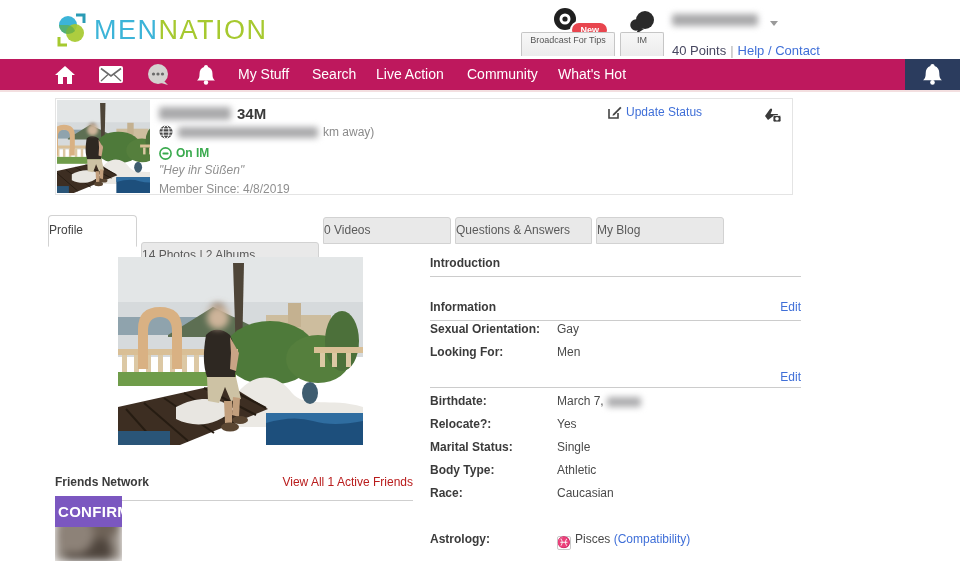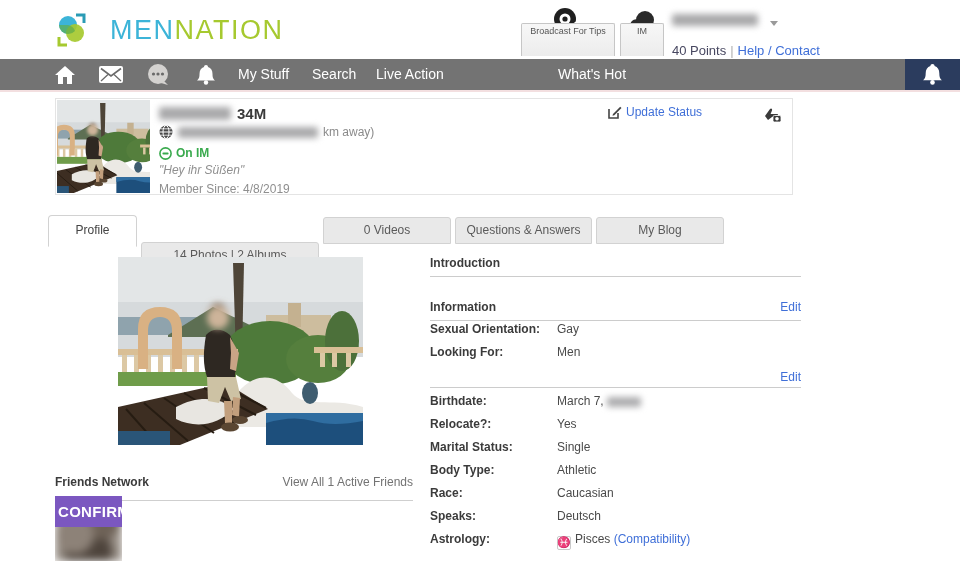--- a/index.html
+++ b/index.html
@@ -6,74 +6,74 @@
   html,body { width:960px; height:561px; }
   body {
     font-family:"Liberation Sans", sans-serif;
     background:#fff; position:relative; overflow:hidden;
     color:#3b3b3b;
   }
   .abs { position:absolute; }
 
   
   .header { position:absolute; top:0; left:0; width:960px; height:59px; background:#fff; }
-  .logo { position:absolute; left:54px; top:11px; display:flex; align-items:center; gap:20px; cursor:pointer; }
+  .logo { position:absolute; left:54px; top:11px; display:flex; align-items:center; gap:4px; cursor:pointer; }
   .logo-word { font-size:27px; letter-spacing:1.5px; font-weight:400; }
   .logo-men { color:#3cb4d8; }
   .logo-nation { color:#a6c92f; }
 
   .top-btn { position:absolute; text-align:center; cursor:pointer; }
   .top-btn .tab-label {
-    position:absolute; left:0; right:0; bottom:0; height:33px;
+    position:absolute; left:0; right:0; bottom:0; height:24px;
     border:1px solid #c6c6c6; border-bottom:none; background:linear-gradient(#f7f7f7,#ececec);
     font-size:9px; color:#555; line-height:14px; border-radius:2px 2px 0 0; white-space:nowrap;
   }
   .badge-new {
     position:absolute; right:6px; top:17px; background:#e8454e; color:#fff;
     font-size:9px; font-weight:bold; padding:2px 8px; border-radius:9px; border:2px solid #fff;
   }
   .user-blur { background:#a9a9ab; border-radius:2px; filter:blur(3px); display:inline-block; }
   .caret-down { width:0; height:0; border-left:4px solid transparent; border-right:4px solid transparent; border-top:5px solid #9a9a9a; display:inline-block; }
   .points-row { position:absolute; left:672px; top:43px; font-size:13px; white-space:nowrap; }
   .points-link { color:#474760; cursor:pointer; }
   .points-sep { color:#b0b0b0; padding:0 4px; }
   .help-link { color:#3f6fd8; cursor:pointer; }
 
   
-  .nav { position:absolute; top:59px; left:0; width:960px; height:31px; background:#737373; }
+  .nav { position:absolute; top:59px; left:0; width:960px; height:31px; background:#be185d; }
   .nav::after { content:""; position:absolute; left:0; right:0; top:31px; height:2px; background:#f3dfe0; }
   .nav-icon { position:absolute; top:0; height:31px; display:flex; align-items:center; justify-content:center; width:26px; cursor:pointer; }
   .nav-link { position:absolute; top:0; height:31px; line-height:31px; color:#fff; font-size:14px; cursor:pointer; white-space:nowrap; }
   .bell-box { position:absolute; right:0; top:0; width:55px; height:31px; background:#2b3c5e; display:flex; align-items:center; justify-content:center; cursor:pointer; }
 
   
   .pcard { position:absolute; left:55px; top:98px; width:738px; height:97px; border:1px solid #e4e4e4; background:#fff; }
   .pthumb { position:absolute; left:0; top:0; width:93px; height:93px; margin:1px; overflow:hidden; cursor:pointer; }
   .pname-row { position:absolute; left:103px; top:6px; display:flex; align-items:center; gap:6px; }
   .age-gender { font-size:15px; font-weight:bold; color:#3a3a3a; }
   .loc-row { position:absolute; left:103px; top:26px; display:flex; align-items:center; gap:5px; font-size:12px; color:#8a8a8a; }
   .onim-row { position:absolute; left:103px; top:47px; display:flex; align-items:center; gap:4px; font-size:12px; font-weight:bold; color:#3aaa4e; }
   .quote-row { position:absolute; left:103px; top:64px; font-size:12px; font-style:italic; color:#8f8f8f; }
   .member-row { position:absolute; left:103px; top:83px; font-size:12px; color:#8f8f8f; }
   .update-status { position:absolute; left:552px; top:6px; display:flex; align-items:center; gap:4px; font-size:12px; color:#3f6fd8; cursor:pointer; }
   .hand-ico { position:absolute; right:10px; top:7px; cursor:pointer; }
 
   
   .tabs { position:absolute; left:48px; top:215px; height:32px; }
   .tab { position:absolute; top:2px; height:27px; background:#e9e9e9; border:1px solid #d2d2d2;
-         border-radius:3px 3px 0 0; font-size:12px; color:#5a5a5a; text-align:center; line-height:25px; cursor:pointer; white-space:nowrap; }
+         border-radius:3px 3px 0 0; font-size:12px; color:#5a5a5a; text-align:left; line-height:25px; cursor:pointer; white-space:nowrap; }
   .tab.active { top:0; height:32px; background:#fff; border-bottom:1px solid #fff; line-height:28px; color:#444; border-radius:4px 4px 0 0; }
 
   
   .main-photo { position:absolute; left:118px; top:257px; width:245px; height:188px; overflow:hidden; cursor:pointer; }
 
   .friends { position:absolute; left:55px; top:475px; width:358px; }
   .friends-head { display:flex; justify-content:space-between; align-items:baseline; border-bottom:1px solid #cfcfcf; padding-bottom:11px; }
   .friends-title { font-size:12px; font-weight:bold; color:#3b3b3b; }
-  .friends-link { font-size:12px; color:#737373; cursor:pointer; }
+  .friends-link { font-size:12px; color:#b91c1c; cursor:pointer; }
   .friend-thumb { position:absolute; left:0; top:21px; width:67px; height:65px; overflow:hidden; cursor:pointer; }
   .confirmed { position:relative; z-index:2; background:#7b57c0; color:#fff; font-size:15px; font-weight:bold; letter-spacing:.3px; padding:7px 3px; }
   .friend-img { position:absolute; inset:0; background:
       radial-gradient(circle at 30% 60%, #8d8278 0 30%, transparent 32%),
       radial-gradient(circle at 70% 40%, #6e6257 0 28%, transparent 30%),
       radial-gradient(circle at 50% 85%, #4e443c 0 35%, transparent 37%),
       linear-gradient(#b6aea6,#8e857c);
       filter:blur(4px); }
 
   
@@ -226,20 +226,21 @@
   </div>
   <div class="nav-icon" style="left:193px;">
     <svg width="18" height="20" viewBox="0 0 18 20">
       <path d="M9,0 C10.2,0 11,0.9 11,2 C14,3 15.5,5.5 15.5,9 C15.5,13 16.5,14 18,15.5 H0 C1.5,14 2.5,13 2.5,9 C2.5,5.5 4,3 7,2 C7,0.9 7.8,0 9,0 Z" fill="#fff"></path>
       <circle cx="9" cy="17.5" r="2.2" fill="#fff"></circle>
     </svg>
   </div>
   <span class="nav-link" style="left:238px;">My Stuff</span>
   <span class="nav-link" style="left:312px;">Search</span>
   <span class="nav-link" style="left:376px;">Live Action</span>
+  <span class="nav-link" style="left:467px;">Community</span>
   <span class="nav-link" style="left:558px;">What's Hot</span>
   <div class="bell-box">
     <svg width="19" height="21" viewBox="0 0 18 20">
       <path d="M9,0 C10.2,0 11,0.9 11,2 C14,3 15.5,5.5 15.5,9 C15.5,13 16.5,14 18,15.5 H0 C1.5,14 2.5,13 2.5,9 C2.5,5.5 4,3 7,2 C7,0.9 7.8,0 9,0 Z" fill="#fff"></path>
       <circle cx="9" cy="17.5" r="2.2" fill="#fff"></circle>
     </svg>
   </div>
 </div>
 
 <div class="pcard">
@@ -350,24 +351,20 @@
       <span class="val">Single</span>
   </div>
   <div class="irow" style="top:236px;">
     <span class="lbl">Race:</span>
       <span class="val">Caucasian</span>
   </div>
   <div class="irow" style="top:213px;">
     <span class="lbl">Body Type:</span>
       <span class="val">Athletic</span>
   </div>
-  <div class="irow" style="top:259px;">
-    <span class="lbl">Speaks:</span>
-      <span class="val">Deutsch</span>
-  </div>
   <div class="irow" style="top:282px;">
     <span class="lbl">Astrology:</span>
     <span class="val">
       <span class="astro-box">♓</span><span>Pisces</span>
       <span class="astro-link">(Compatibility)</span>
     </span>
   </div>
 </div>
 
 </body></html>

